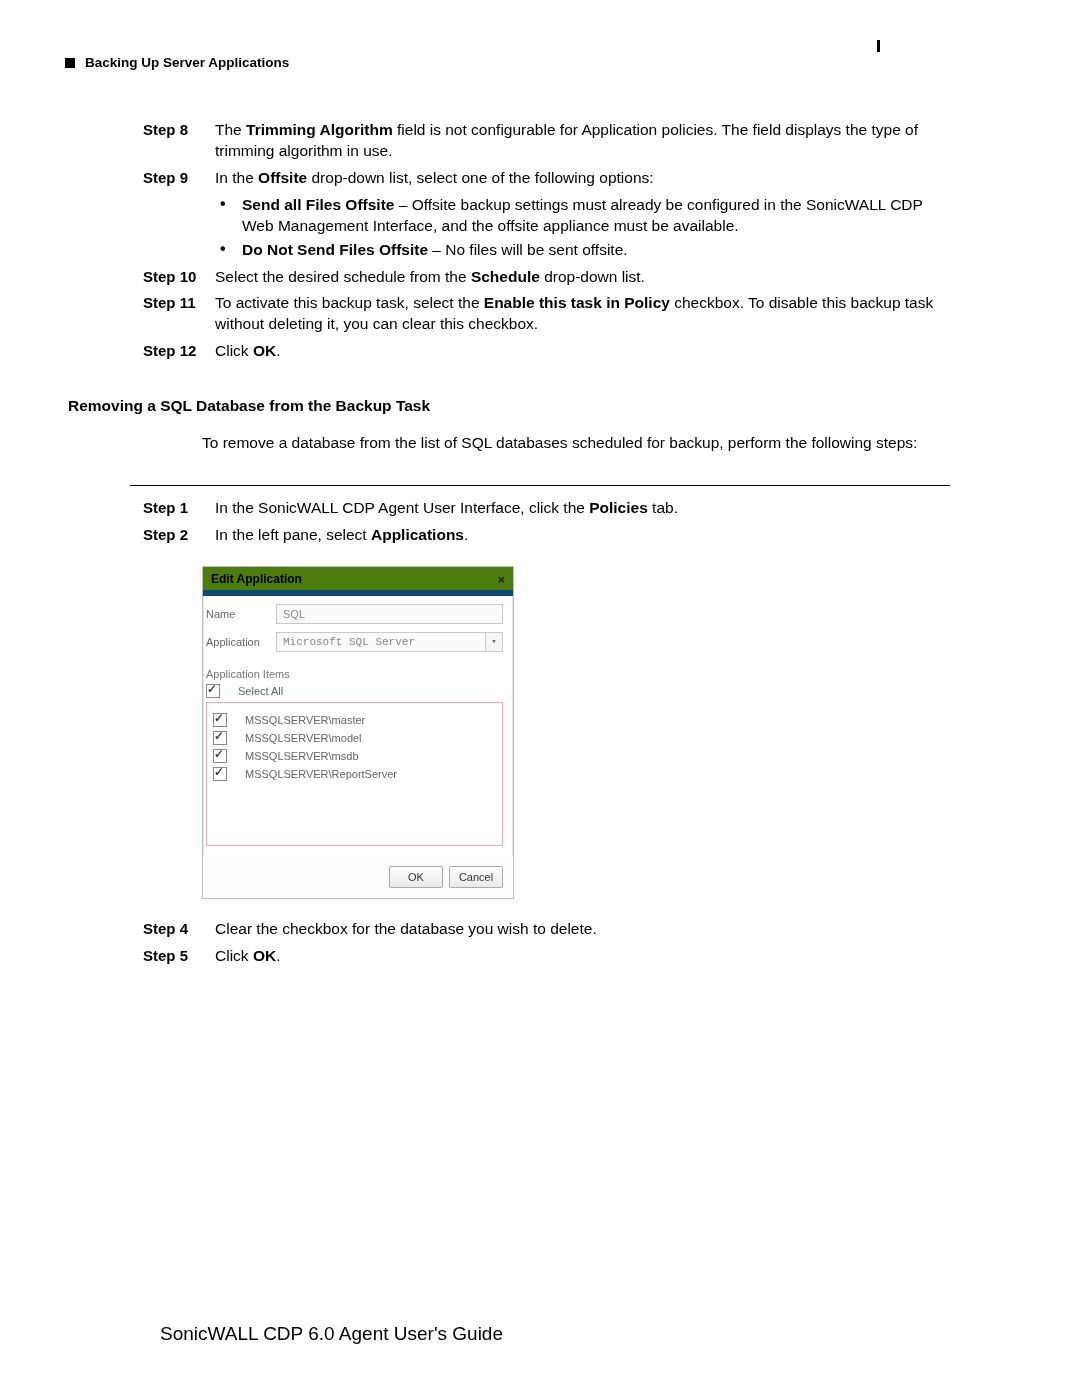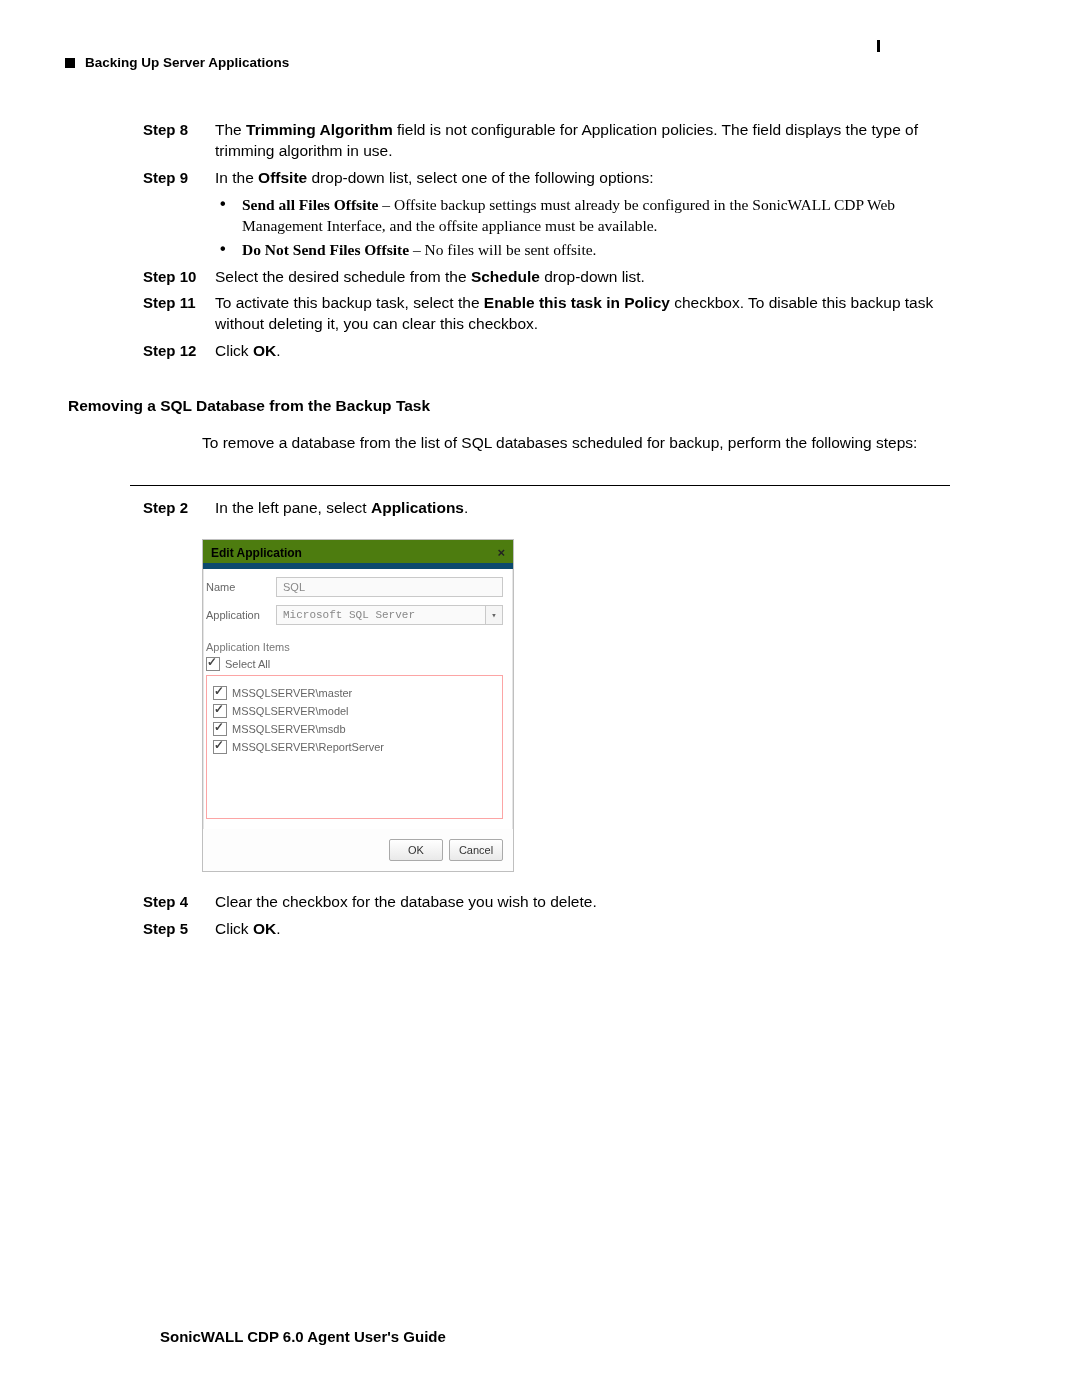--- a/index.html
+++ b/index.html
@@ -70,21 +70,21 @@
     line-height: 1.35;
     font-size: 15.5px;
   }
   .bullet-dot {
     width: 22px;
     flex-shrink: 0;
     font-weight: bold;
     font-size: 16px;
     line-height: 1.1;
   }
-  .bullet-text { flex: 1; font-family: Liberation Serif, serif; }
+  .bullet-text { flex: 1; }
   b { font-weight: bold; }
   .section-heading {
     font-weight: bold;
     font-size: 15.5px;
     margin-top: 35px;
     margin-bottom: 18px;
     margin-left: -62px;
   }
   .intro {
     font-size: 15.5px;
@@ -172,21 +172,21 @@
     border: 1px solid #c9c9c9;
     background: #f5f5f5;
     display:flex; align-items:center; justify-content:center;
     color:#666;
     font-size:9px;
   }
   .dlg-subhead { color:#777; margin: 16px 0 4px 0; }
   .chk-row {
     display:flex;
     align-items:center;
-    gap:5px;
+    gap:18px;
     margin: 4px 0;
     color:#666;
   }
   .chk {
     width:12px; height:12px;
     border:1px solid #888;
     background:#fff;
     position:relative;
   }
   .chk::after {
@@ -223,22 +223,22 @@
     border-radius:2px;
   }
 
   .footer {
     position:absolute;
     bottom: 46px;
     left:65px;
     right:0;
   }
   .footer .guide {
-    font-weight:bold;
-    font-size:15px;
+    font-weight:normal;
+    font-size:19px;
     margin-left:95px;
     margin-bottom:6px;
   }
   .footer .bar {
     display:flex;
     align-items:flex-end;
   }
   .footer .pagebox {
     background:#000;
     color:#fff;
@@ -300,20 +300,24 @@
     <div class="step-label">Step 12</div>
     <div class="step-text">Click <b>OK</b>.</div>
   </div>
     </div>
 
   <div class="section-heading">Removing a SQL Database from the Backup Task</div>
   <div class="intro">To remove a database from the list of SQL databases scheduled for backup, perform the following steps:</div>
   <hr class="hr">
 
   <div id="steps-c">
+      <div class="step-row">
+    <div class="step-label">Step 1</div>
+    <div class="step-text">In the SonicWALL CDP Agent User Interface, click the <b>Policies</b> tab.</div>
+  </div>
       <div class="step-row">
     <div class="step-label">Step 2</div>
     <div class="step-text">In the left pane, select <b>Applications</b>.</div>
   </div>
     </div>
 
   <div class="dialog">
     <div class="titlebar">
       <span>Edit Application</span>
       <span class="close">×</span>

